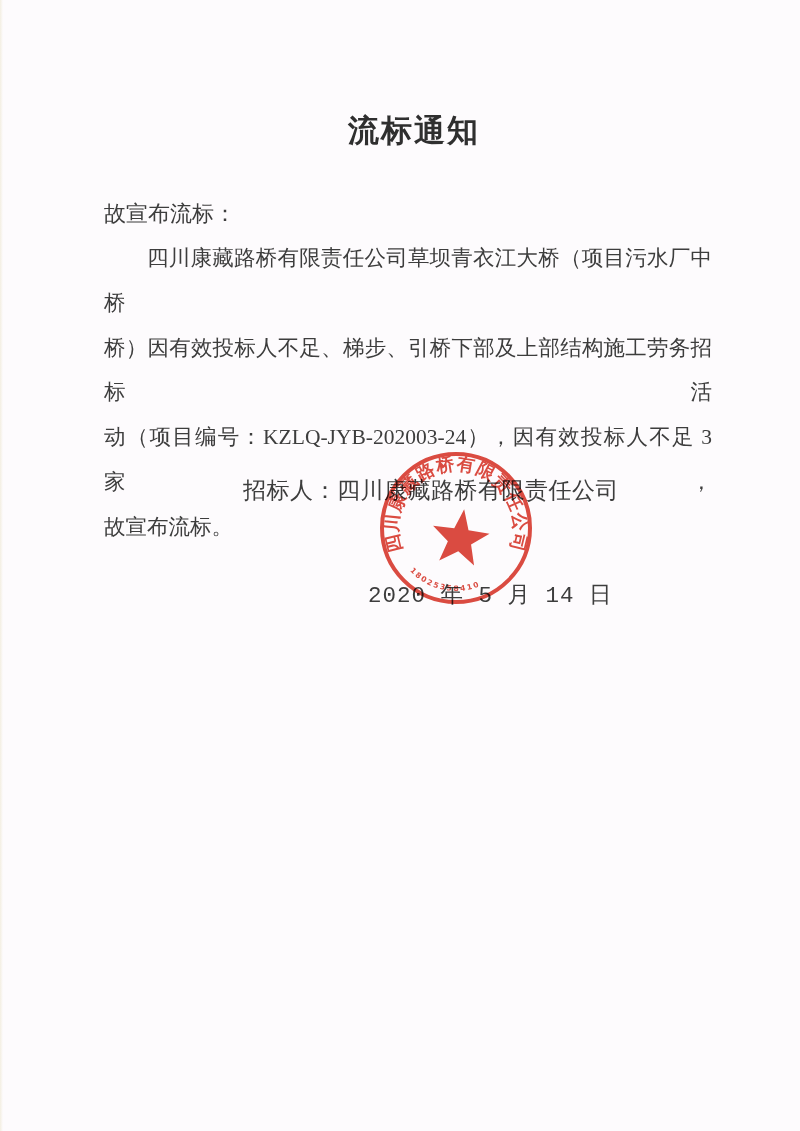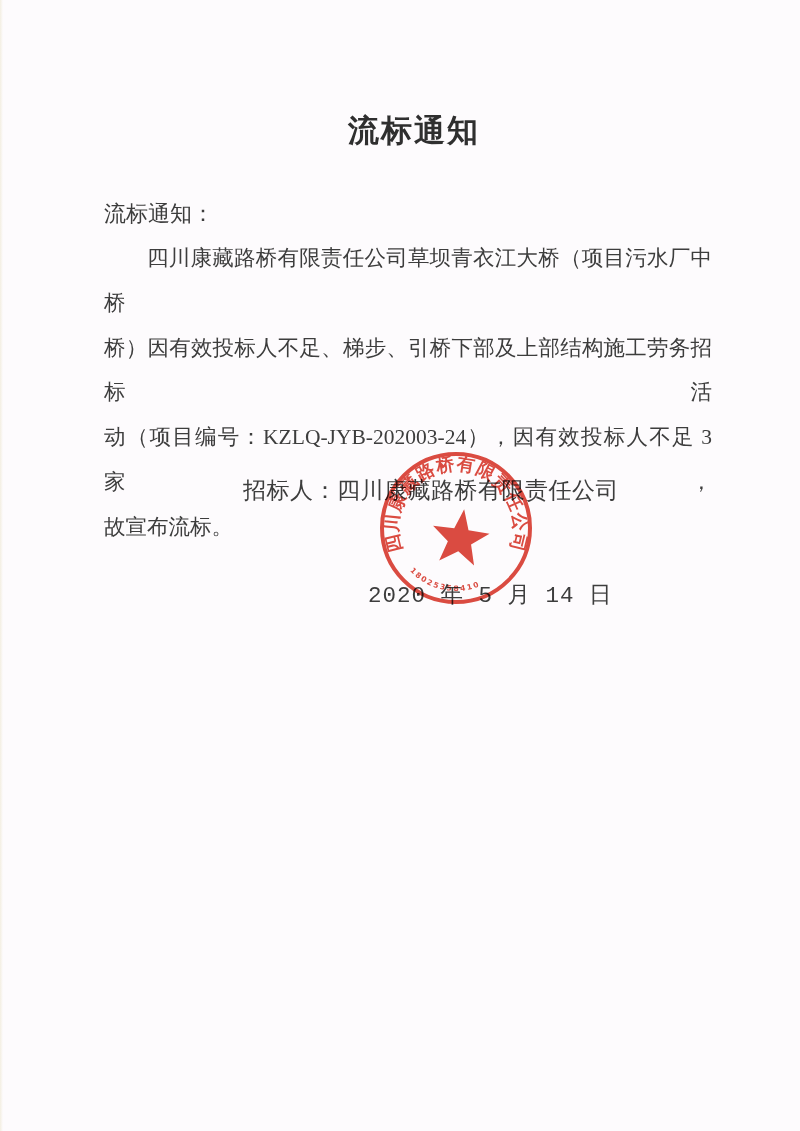--- a/index.html
+++ b/index.html
@@ -68,21 +68,21 @@
 </style>
 </head>
 <body>
 
 <div class="sheet">
 
   <div class="page-edge"></div>
 
   <h1 class="doc-title">流标通知</h1>
 
-  <div class="salutation">流标通知：</div>
+  <div class="salutation">故宣布流标：</div>
 
   <div class="body-text">
     <span class="body-line indent fill">四川康藏路桥有限责任公司草坝青衣江大桥（项目污水厂中桥</span>
     <span class="body-line fill">桥）因有效投标人不足、梯步、引桥下部及上部结构施工劳务招标活</span>
     <span class="body-line fill">动（项目编号：KZLQ-JYB-202003-24），因有效投标人不足 3 家，</span>
     <span class="body-line last">故宣布流标。</span>
   </div>
 
   <div class="signature-line">招标人：四川康藏路桥有限责任公司</div>
 

